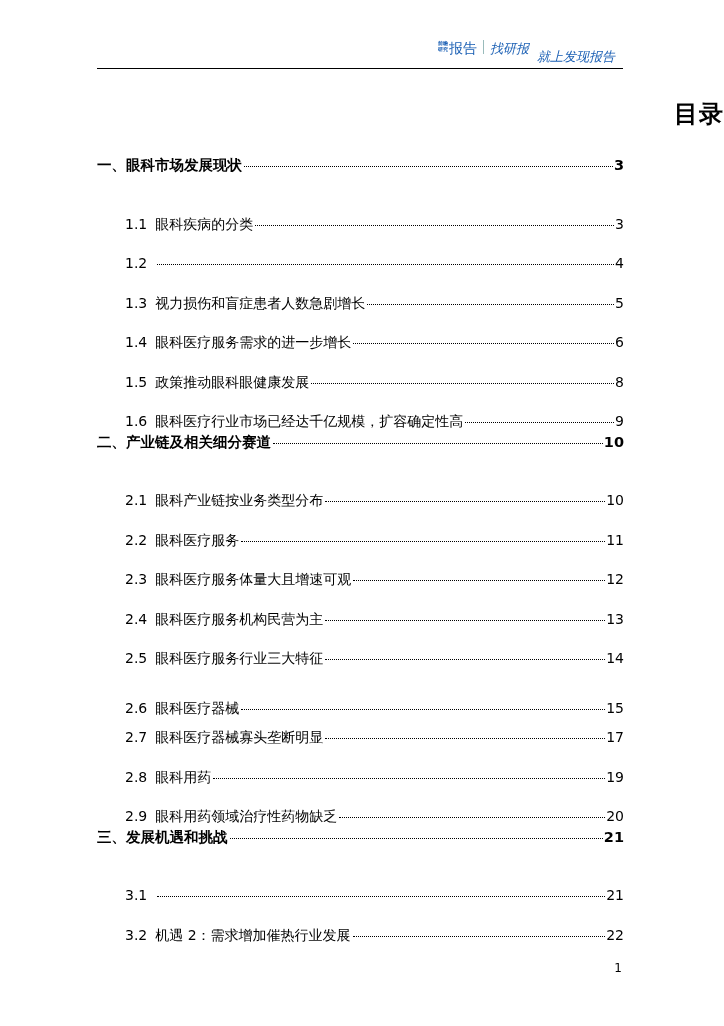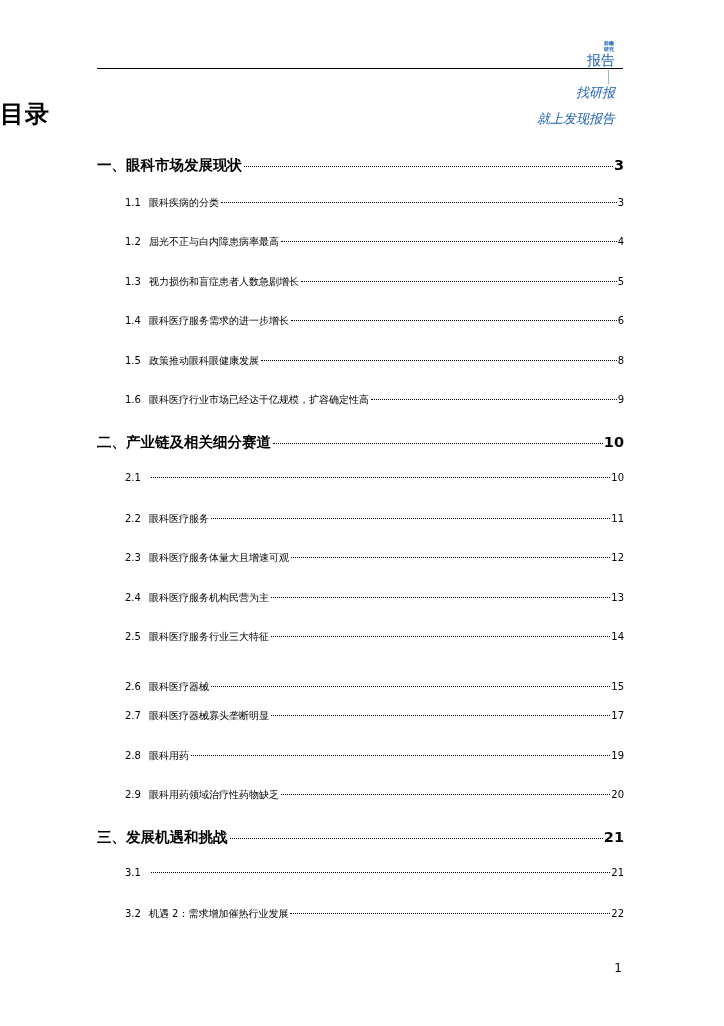--- a/index.html
+++ b/index.html
@@ -21,24 +21,23 @@
       top: 36px;
       width: 526px;
       height: 32px;
       border-bottom: 1.2px solid #000;
     }
     .brand {
       position: absolute;
       right: 8px;
       top: 4px;
       display: flex;
-      align-items: flex-end;
+      align-items: flex-start;
       color: #1a5fb4;
       font-weight: bold;
-      flex-direction: column;
     }
     .brand .logo-small {
       display: flex;
       flex-direction: column;
       font-size: 5px;
       line-height: 6px;
       margin-right: 1px;
       color: #1a5fb4;
     }
     .brand .logo-main {
@@ -57,21 +56,21 @@
       font-style: italic;
       font-weight: normal;
     }
     .brand .slogan2 { margin-left: 8px; margin-top: 8px; }
 
     .toc-title {
       position: absolute;
       left: 0;
       width: 724px;
       top: 98px;
-      text-align: left;
+      text-align: right;
       font-size: 24px;
       font-weight: bold;
       letter-spacing: 1px;
     }
 
     .toc {
       position: absolute;
       left: 97px;
       top: 152px;
       width: 527px;
@@ -85,21 +84,22 @@
       white-space: nowrap;
       font-size: 14px;
     }
     .entry.l1 {
       font-weight: bold;
       font-size: 14.5px;
       padding-left: 0;
     }
     .entry.l2 {
       padding-left: 28px;
-      font-size: 10px;
+      font-size: 14px;
+      margin-top: 20px;
     }
     .entry .num { margin-right: 8px; }
     .entry .dots {
       flex: 1;
       border-bottom: 1.3px dotted #000;
       margin: 0 1px 0 2px;
       transform: translateY(-3px);
       height: 0;
     }
     .entry .page { text-align: right; }
@@ -137,21 +137,20 @@
     <span class="page">3</span>
   </div>
   <div class="entry l2" style="top:44px">
     <span class="num">1.1</span>
     <span>眼科疾病的分类</span>
     <span class="dots"></span>
     <span class="page">3</span>
   </div>
   <div class="entry l2" style="top:83px">
     <span class="num">1.2</span>
-    <span>屈光不正与白内障患病率最高</span>
     <span class="dots"></span>
     <span class="page">4</span>
   </div>
   <div class="entry l2" style="top:123px">
     <span class="num">1.3</span>
     <span>视力损伤和盲症患者人数急剧增长</span>
     <span class="dots"></span>
     <span class="page">5</span>
   </div>
   <div class="entry l2" style="top:162px">
@@ -173,20 +172,21 @@
     <span class="page">9</span>
   </div>
   <div class="entry l1" style="top:281px">
     <span class="num" style="margin-right:0">二、</span>
     <span>产业链及相关细分赛道</span>
     <span class="dots"></span>
     <span class="page">10</span>
   </div>
   <div class="entry l2" style="top:320px">
     <span class="num">2.1</span>
+    <span>眼科产业链按业务类型分布</span>
     <span class="dots"></span>
     <span class="page">10</span>
   </div>
   <div class="entry l2" style="top:360px">
     <span class="num">2.2</span>
     <span>眼科医疗服务</span>
     <span class="dots"></span>
     <span class="page">11</span>
   </div>
   <div class="entry l2" style="top:399px">

